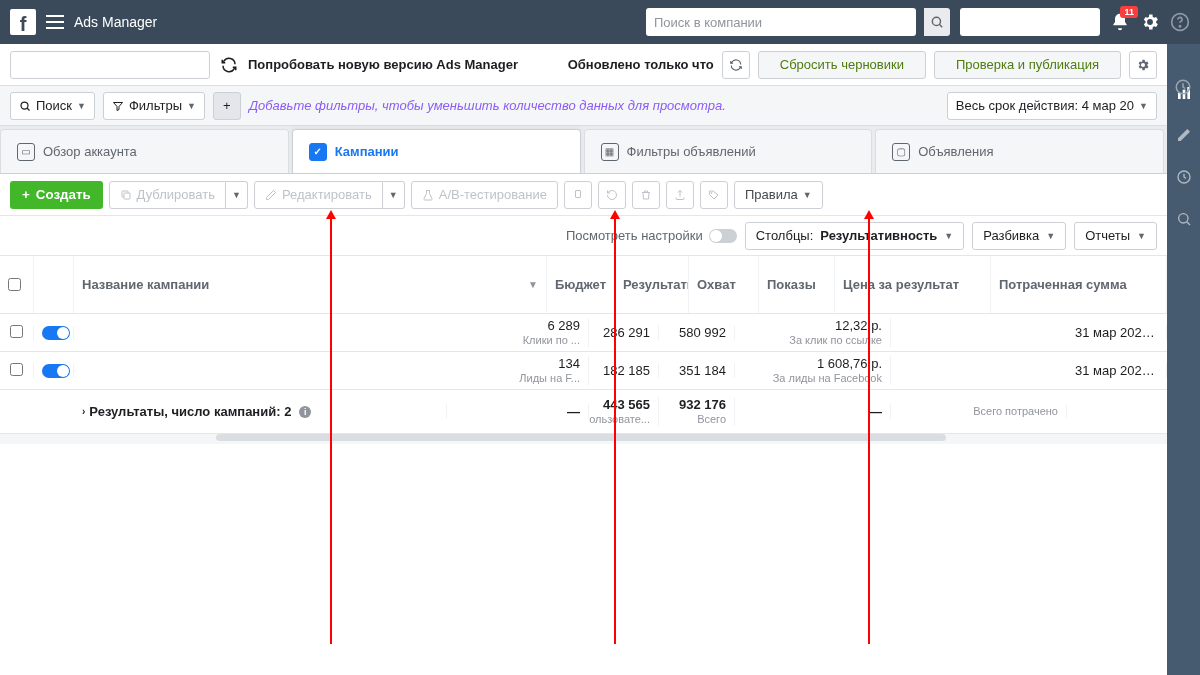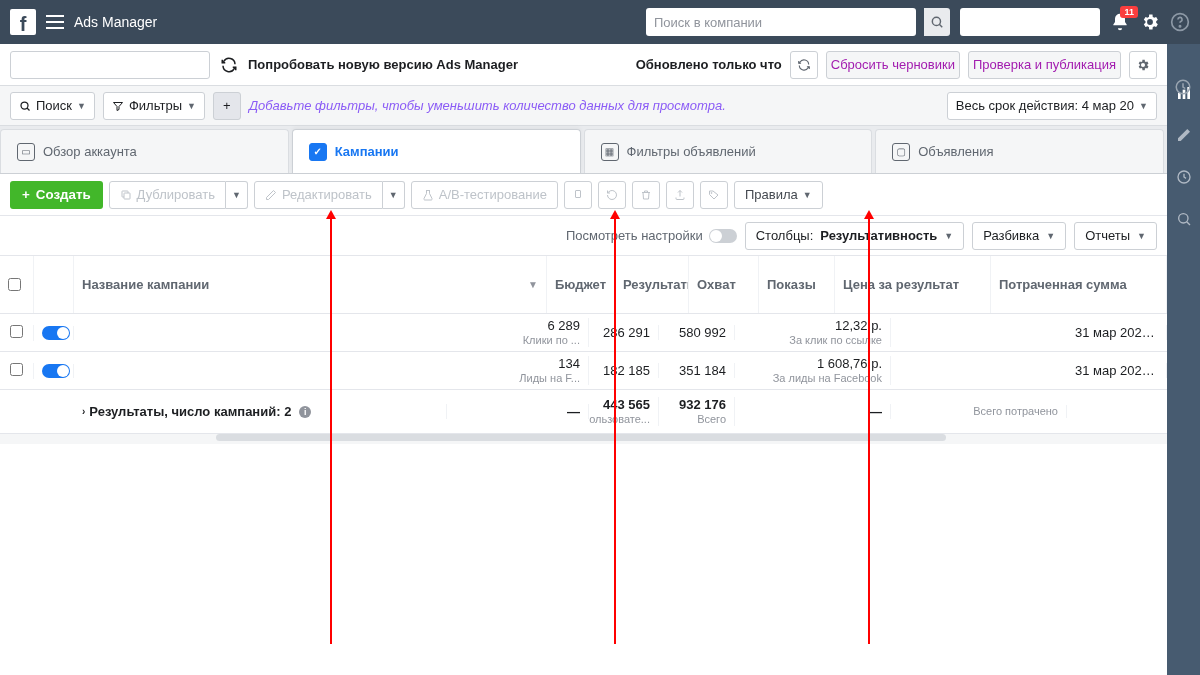--- a/index.html
+++ b/index.html
@@ -20,21 +20,21 @@
   .notif-wrap .badge { position: absolute; top: -6px; right: -8px; background: #fa3e3e; color: #fff; font-size: 9px; padding: 1px 4px; border-radius: 3px; font-weight: 700; }
   .help-icon { color: #8d99a6; }
 
   
   .secbar { height: 42px; background: #fff; border-bottom: 1px solid #dadde1; display: flex; align-items: center; padding: 0 10px; gap: 10px; }
   .acct-box { width: 200px; height: 28px; border: 1px solid #ccd0d5; border-radius: 3px; }
   .try-new-link { font-weight: 600; color: #1c1e21; }
   .sec-right { margin-left: auto; display: flex; align-items: center; gap: 8px; }
   .updated-txt { font-weight: 600; }
   .icon-btn { width: 28px; height: 28px; border: 1px solid #ccd0d5; border-radius: 3px; background: #fff; display: flex; align-items: center; justify-content: center; color: #606770; cursor: pointer; }
-  .sec-btn { height: 28px; padding: 0 4px; border: 1px solid #ccd0d5; border-radius: 3px; background: #f5f6f7; color: #a21caf; display: flex; align-items: center; cursor: pointer; }
+  .sec-btn { height: 28px; padding: 0 21px; border: 1px solid #ccd0d5; border-radius: 3px; background: #f5f6f7; color: #4d7c0f; display: flex; align-items: center; cursor: pointer; }
 
   
   .filterbar { height: 40px; background: #f5f6f7; border-bottom: 1px solid #dadde1; display: flex; align-items: center; padding: 0 10px; gap: 8px; }
   .f-btn { height: 28px; border: 1px solid #ccd0d5; background: #fff; border-radius: 3px; padding: 12px 8px; display: flex; align-items: center; gap: 5px; cursor: pointer; font-weight: 500; }
   .f-btn.plus { width: 28px; justify-content: center; background: #e4e6eb; }
   .placeholder-txt { color: #8b5cf6; font-style: italic; }
   .date-btn { margin-left: auto; min-width: 185px; justify-content: space-between; }
 
   
   .main { flex: 1; display: flex; overflow: hidden; }

